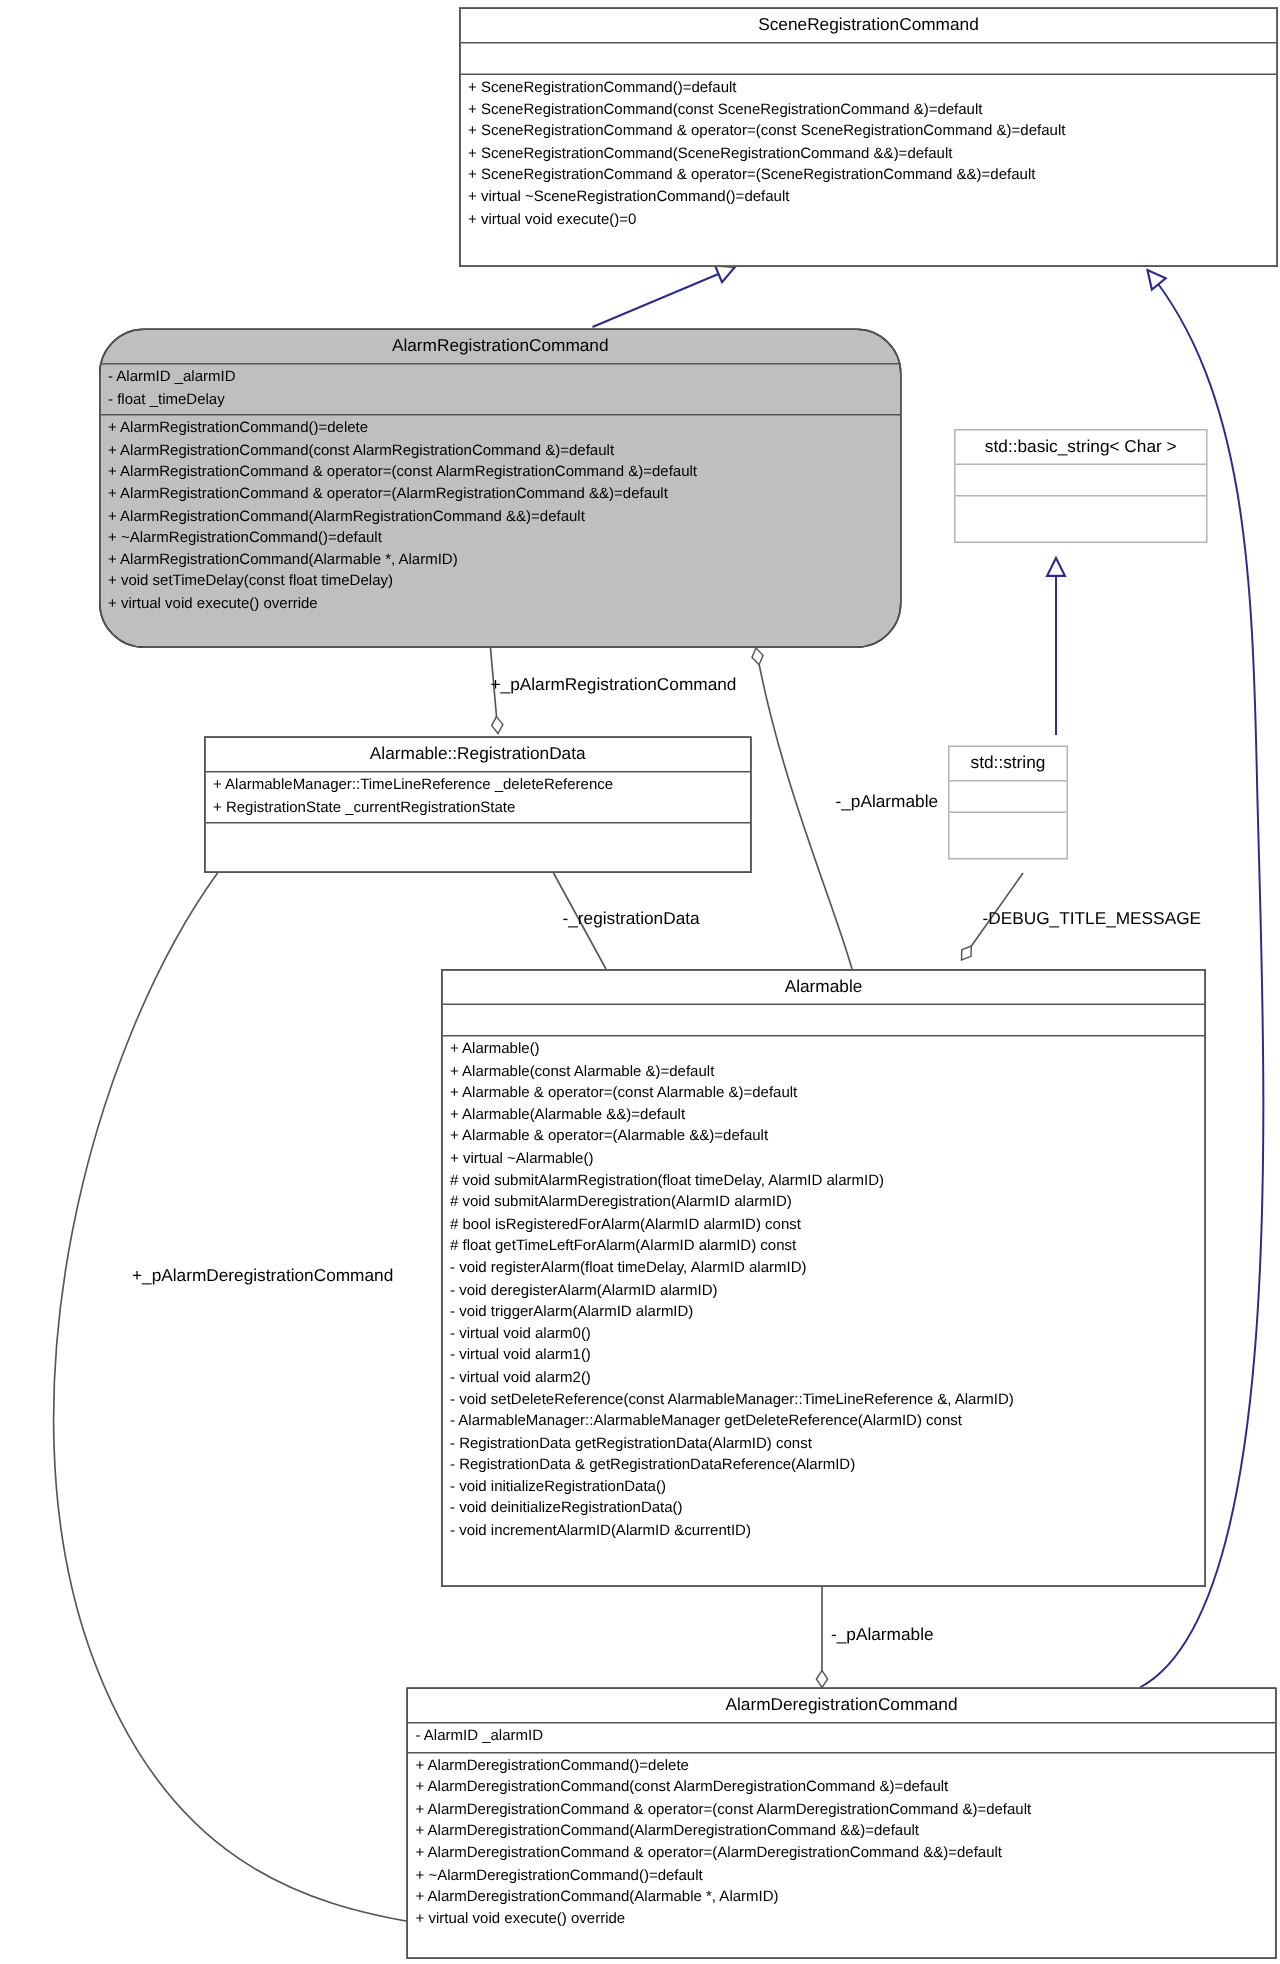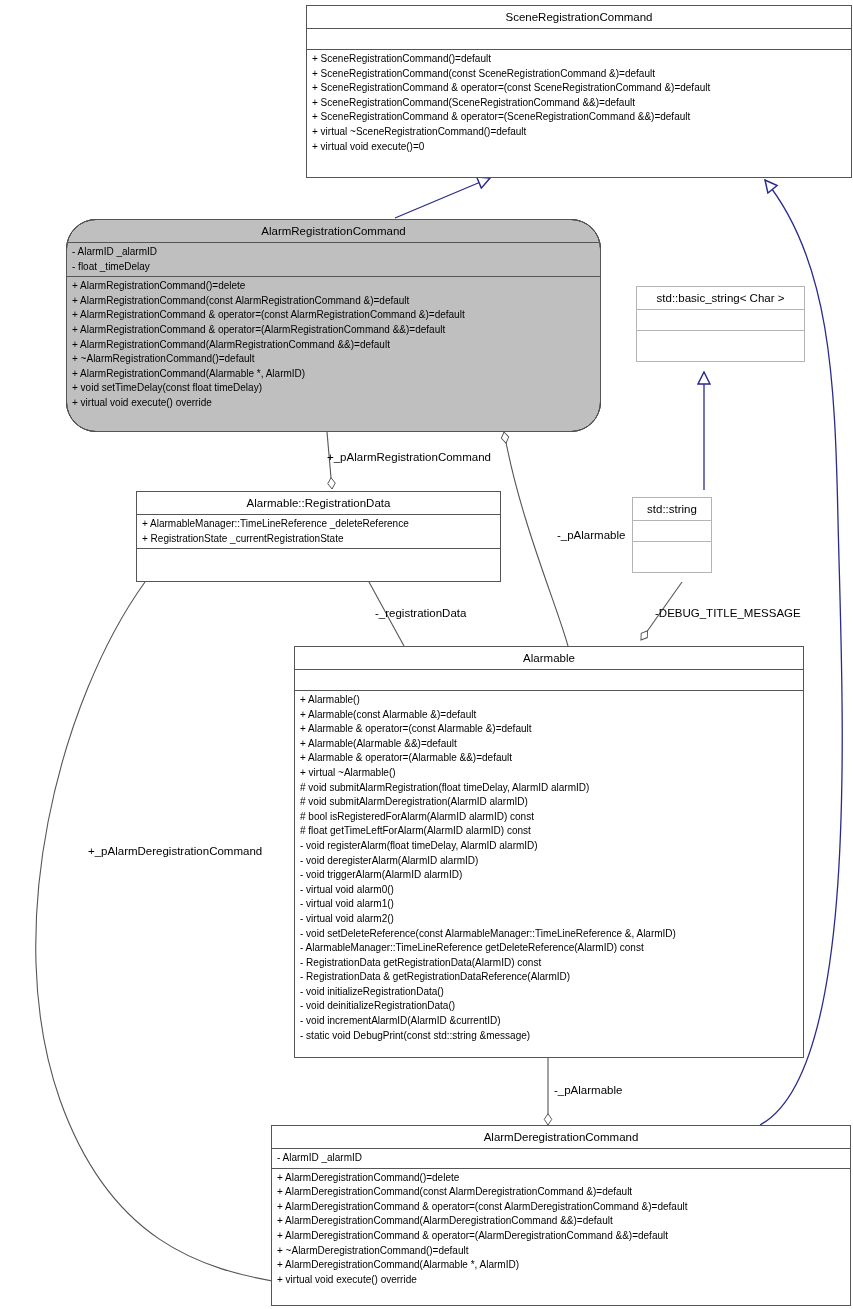--- a/index.html
+++ b/index.html
@@ -197,27 +197,26 @@
       <div class="member-line"># void submitAlarmDeregistration(AlarmID alarmID)</div>
       <div class="member-line"># bool isRegisteredForAlarm(AlarmID alarmID) const</div>
       <div class="member-line"># float getTimeLeftForAlarm(AlarmID alarmID) const</div>
       <div class="member-line">- void registerAlarm(float timeDelay, AlarmID alarmID)</div>
       <div class="member-line">- void deregisterAlarm(AlarmID alarmID)</div>
       <div class="member-line">- void triggerAlarm(AlarmID alarmID)</div>
       <div class="member-line">- virtual void alarm0()</div>
       <div class="member-line">- virtual void alarm1()</div>
       <div class="member-line">- virtual void alarm2()</div>
       <div class="member-line">- void setDeleteReference(const AlarmableManager::TimeLineReference &amp;, AlarmID)</div>
-      <div class="member-line">- AlarmableManager::TimeLineReference getDeleteReference(AlarmID) const</div>
+      <div class="member-line">- AlarmableManager::AlarmableManager getDeleteReference(AlarmID) const</div>
       <div class="member-line">- RegistrationData getRegistrationData(AlarmID) const</div>
       <div class="member-line">- RegistrationData &amp; getRegistrationDataReference(AlarmID)</div>
       <div class="member-line">- void initializeRegistrationData()</div>
       <div class="member-line">- void deinitializeRegistrationData()</div>
       <div class="member-line">- void incrementAlarmID(AlarmID &amp;currentID)</div>
-      <div class="member-line">- static void DebugPrint(const std::string &amp;message)</div>
     </div>
   </div>
 
   <div class="uml-box" style="left:271px; top:1125px; width:580px; height:181px;">
     <div class="box-title">AlarmDeregistrationCommand</div>
     <div class="box-sep"></div>
     <div class="box-section">
       <div class="member-line">- AlarmID _alarmID</div>
     </div>
     <div class="box-sep"></div>

